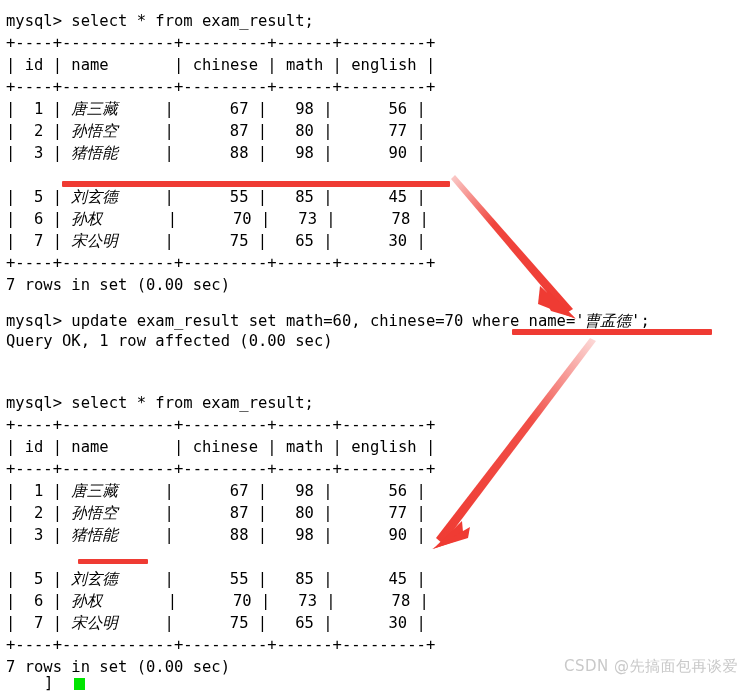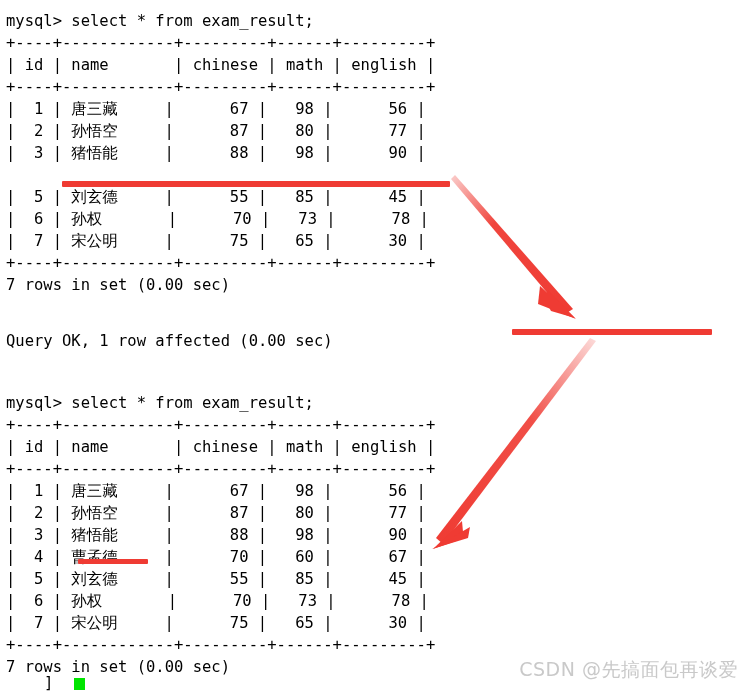--- a/index.html
+++ b/index.html
@@ -34,20 +34,21 @@
     color: #000000;
     letter-spacing: 0px;
   }
 
   
   .seg-ascii {
     font-family: "DejaVu Sans Mono", "Liberation Mono", monospace;
   }
   .seg-cjk {
     font-family: "DejaVu Sans", "Liberation Sans", sans-serif;
+    font-style: italic;
   }
 
   
   #annotations {
     position: absolute;
     left: 0;
     top: 0;
     width: 752px;
     height: 691px;
     pointer-events: none;
@@ -58,21 +59,21 @@
     background: #ef3b33;
     border-radius: 1px;
   }
 
   
   #watermark {
     position: absolute;
     right: 14px;
     top: 657px;
     font-family: "DejaVu Sans", "Liberation Sans", sans-serif;
-    font-size: 19px;
+    font-size: 15px;
     color: #c9c9c9;
     letter-spacing: 0.5px;
     white-space: nowrap;
   }
 
   #cursor-block {
     position: absolute;
     left: 74px;
     top: 678px;
     width: 11px;
@@ -103,31 +104,31 @@
   <div class="term-line" style="top:98px"><span class="seg-ascii">|  1 | </span><span class="seg-cjk">唐三藏</span><span class="seg-ascii">     |      67 |   98 |      56 |</span></div>
   <div class="term-line" style="top:120px"><span class="seg-ascii">|  2 | </span><span class="seg-cjk">孙悟空</span><span class="seg-ascii">     |      87 |   80 |      77 |</span></div>
   <div class="term-line" style="top:142px"><span class="seg-ascii">|  3 | </span><span class="seg-cjk">猪悟能</span><span class="seg-ascii">     |      88 |   98 |      90 |</span></div>
   <div class="term-line" style="top:186px"><span class="seg-ascii">|  5 | </span><span class="seg-cjk">刘玄德</span><span class="seg-ascii">     |      55 |   85 |      45 |</span></div>
   <div class="term-line" style="top:208px"><span class="seg-ascii">|  6 | </span><span class="seg-cjk">孙权</span><span class="seg-ascii">       |      70 |   73 |      78 |</span></div>
   <div class="term-line" style="top:230px"><span class="seg-ascii">|  7 | </span><span class="seg-cjk">宋公明</span><span class="seg-ascii">     |      75 |   65 |      30 |</span></div>
 
   <div class="term-line" style="top:252px">+----+------------+---------+------+---------+</div>
   <div class="term-line" style="top:274px">7 rows in set (0.00 sec)</div>
 
+  <div class="term-line" style="top:310px"><span class="seg-ascii">mysql&gt; update exam_result set math=60, chinese=70 where name='</span><span class="seg-cjk">曹孟德</span><span class="seg-ascii">';</span></div>
   <div class="term-line" style="top:330px">Query OK, 1 row affected (0.00 sec)</div>
 
   <div class="term-line" style="top:392px">mysql&gt; select * from exam_result;</div>
   <div class="term-line" style="top:414px">+----+------------+---------+------+---------+</div>
   <div class="term-line" style="top:436px">| id | name       | chinese | math | english |</div>
   <div class="term-line" style="top:458px">+----+------------+---------+------+---------+</div>
 
   <div class="term-line" style="top:480px"><span class="seg-ascii">|  1 | </span><span class="seg-cjk">唐三藏</span><span class="seg-ascii">     |      67 |   98 |      56 |</span></div>
   <div class="term-line" style="top:502px"><span class="seg-ascii">|  2 | </span><span class="seg-cjk">孙悟空</span><span class="seg-ascii">     |      87 |   80 |      77 |</span></div>
   <div class="term-line" style="top:524px"><span class="seg-ascii">|  3 | </span><span class="seg-cjk">猪悟能</span><span class="seg-ascii">     |      88 |   98 |      90 |</span></div>
-  <div class="term-line" style="top:546px"><span class="seg-ascii">|  4 | </span><span class="seg-cjk">曹孟德</span><span class="seg-ascii">     |      70 |   60 |      67 |</span></div>
   <div class="term-line" style="top:568px"><span class="seg-ascii">|  5 | </span><span class="seg-cjk">刘玄德</span><span class="seg-ascii">     |      55 |   85 |      45 |</span></div>
   <div class="term-line" style="top:590px"><span class="seg-ascii">|  6 | </span><span class="seg-cjk">孙权</span><span class="seg-ascii">       |      70 |   73 |      78 |</span></div>
   <div class="term-line" style="top:612px"><span class="seg-ascii">|  7 | </span><span class="seg-cjk">宋公明</span><span class="seg-ascii">     |      75 |   65 |      30 |</span></div>
 
   <div class="term-line" style="top:634px">+----+------------+---------+------+---------+</div>
   <div class="term-line" style="top:656px">7 rows in set (0.00 sec)</div>
 
   <div id="prompt-tail">]</div>
   <div id="cursor-block"></div>
 </div>

